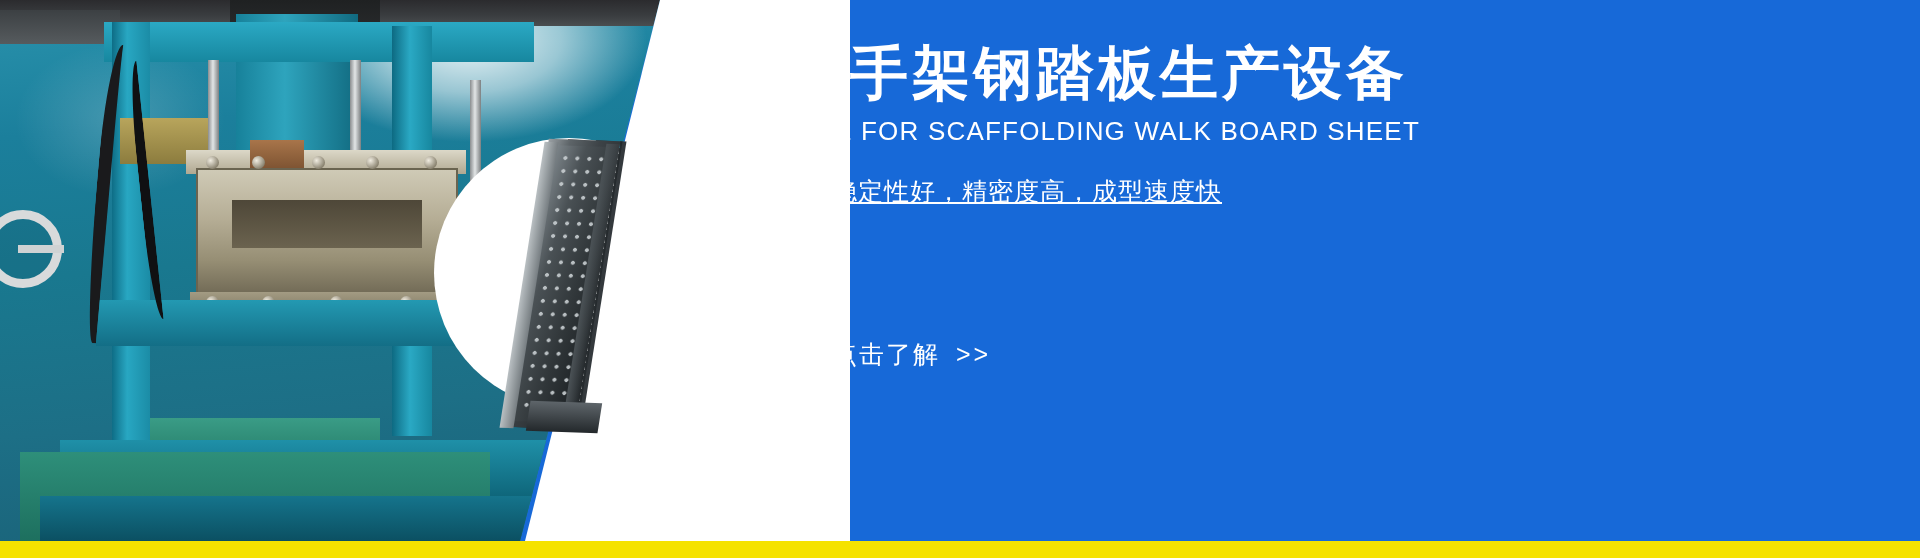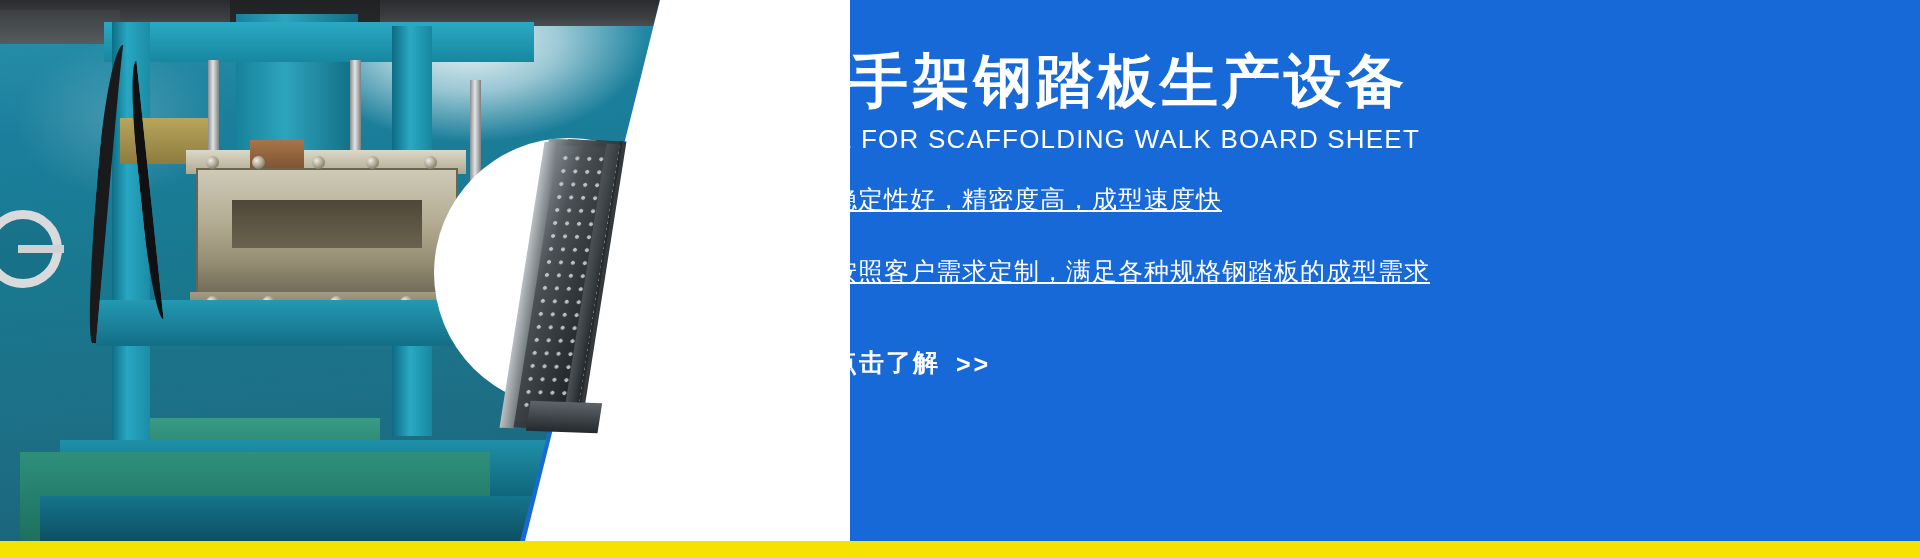--- a/index.html
+++ b/index.html
@@ -154,21 +154,21 @@
     background-size: 12px 13px; background-position: 2px 2px; opacity:.9; }
 
   
   .yellow-strip {
     position:absolute; left:0; bottom:0; width:1920px; height:17px;
     background:#f5e200;
   }
 
   
   .content {
-    position:absolute; left:788px; top:14px; width:1132px; height:541px;
+    position:absolute; left:788px; top:6px; width:1132px; height:541px;
     color:#ffffff;
   }
   .title {
     position:absolute; left:0; top:32px;
     font-size:58px; line-height:70px; font-weight:700;
     letter-spacing:4px; color:#ffffff; white-space:nowrap;
   }
   .subtitle {
     position:absolute; left:2px; top:108px;
     font-size:26px; line-height:34px; font-weight:400;
@@ -182,23 +182,23 @@
   .bullet .marker {
     width:20px; height:20px; flex:0 0 20px;
     border:2px solid #ffffff; margin-right:24px;
   }
   .bullet .btext {
     font-size:25px; line-height:34px; font-weight:400;
     letter-spacing:1px; color:#ffffff;text-decoration:underline;
   }
   .cta {
     position:absolute; left:44px; top:332px;
-    display:flex; align-items:flex-end;
+    display:flex; align-items:center;
     font-size:25px; letter-spacing:2px; color:#ffffff;
-    cursor:pointer; white-space:nowrap;font-weight:bold;
+    cursor:pointer; white-space:nowrap;
   }
   .cta .arrows { margin-left:16px; font-size:25px; letter-spacing:3px; }
 </style>
 </head>
 <body>
 
 <div class="banner">
 
   <div class="photo-area">
     <div class="photo">
@@ -265,24 +265,20 @@
 
     <div class="subtitle">LINE FOR SCAFFOLDING WALK BOARD SHEET</div>
 
     <div class="bullets">
 
       <div class="bullet">
         <span class="marker"></span>
         <span class="btext">稳定性好，精密度高，成型速度快</span>
       </div>
 
-      <div class="bullet">
-        <span class="marker"></span>
-        <span class="btext">按照客户需求定制，满足各种规格钢踏板的成型需求</span>
-      </div>
 
     </div>
 
     <div class="cta">
       <span>点击了解</span>
       <span class="arrows">&gt;&gt;</span>
     </div>
 
   </div>
 

